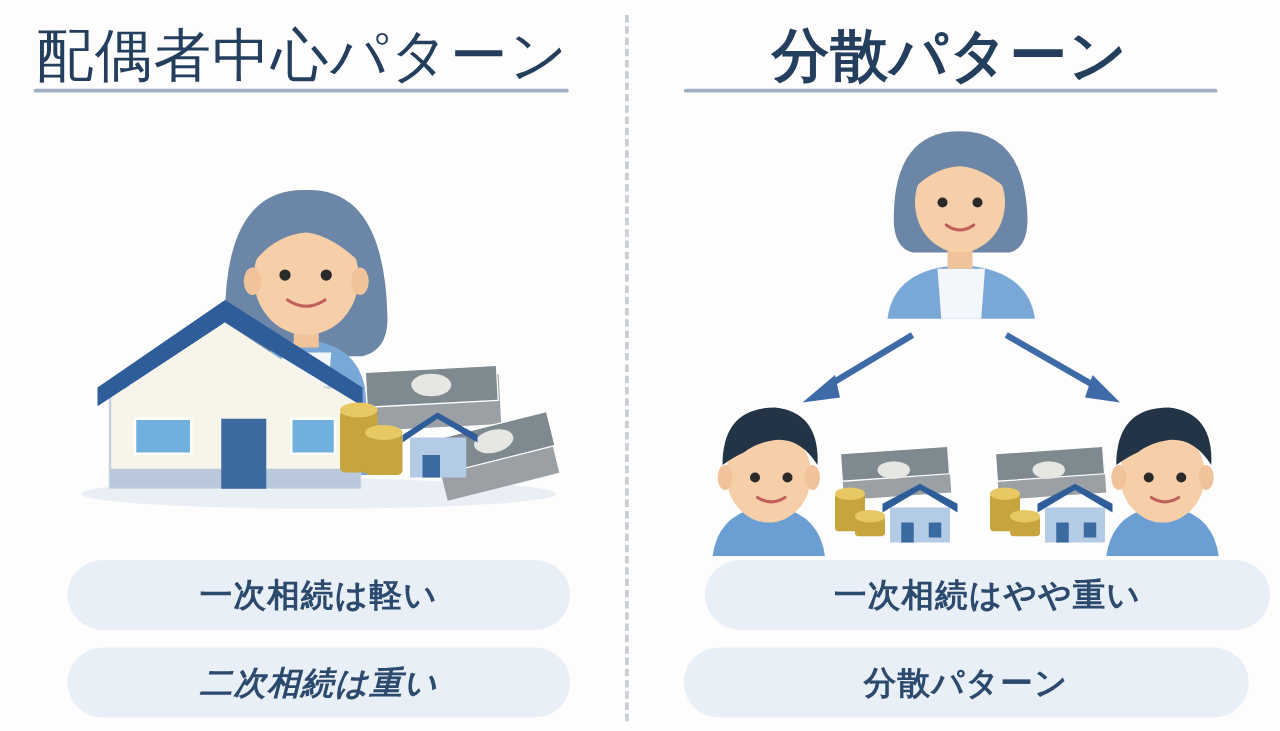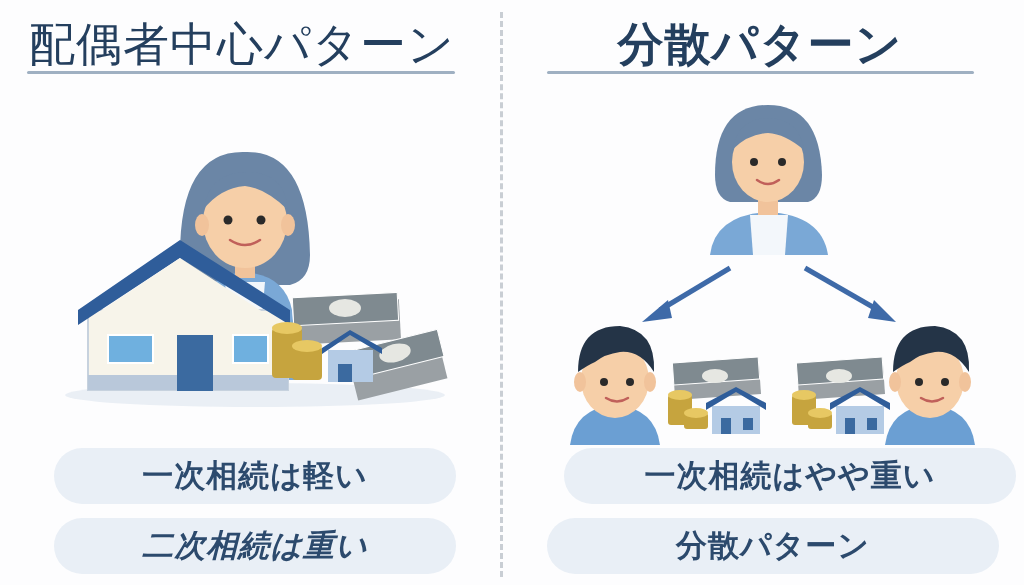--- a/index.html
+++ b/index.html
@@ -5,21 +5,21 @@
   * { margin: 0; padding: 0; box-sizing: border-box; }
   html, body { width: 1024px; height: 585px; background: #fdfdfe; overflow: hidden; }
   body { position: relative; font-family: "DejaVu Sans", sans-serif; color: #243f5e; }
   .title { position: absolute; top: 14px; font-size: 46px; font-weight: normal; letter-spacing: 1px; color: #243f5e; text-align: center; }
   .title.left { left: 28px; width: 428px; }
   .title.right { left: 546px; width: 428px; font-weight: bold; }
   .rule { position: absolute; top: 71px; height: 3px; background: #9fb0c2; border-radius: 2px; }
   .rule.left { left: 27px; width: 428px; }
   .rule.right { left: 547px; width: 427px; }
   .divider { position: absolute; left: 500px; top: 12px; height: 565px; border-left: 3px dashed #c9ced4; }
-  .pill { position: absolute; height: 56px; border-radius: 28px; background: #e9eff6; display: flex; align-items: center; justify-content: center; font-size: 31px; font-weight: bold; color: #2c4a6d; letter-spacing: 1px; }
+  .pill { position: absolute; height: 56px; border-radius: 28px; background: #e9eff6; display: flex; align-items: center; justify-content: center; font-size: 26px; font-weight: bold; color: #2c4a6d; letter-spacing: 1px; }
   .pill.l1 { left: 54px; top: 448px; width: 402px; }
   .pill.l2 { left: 54px; top: 518px; width: 402px; font-style: italic; }
   .pill.r1 { left: 564px; top: 448px; width: 452px; }
   .pill.r2 { left: 547px; top: 518px; width: 452px; }
   svg { position: absolute; }
 </style>
 </head>
 <body>
 
 <div class="title left">配偶者中心パターン</div>

